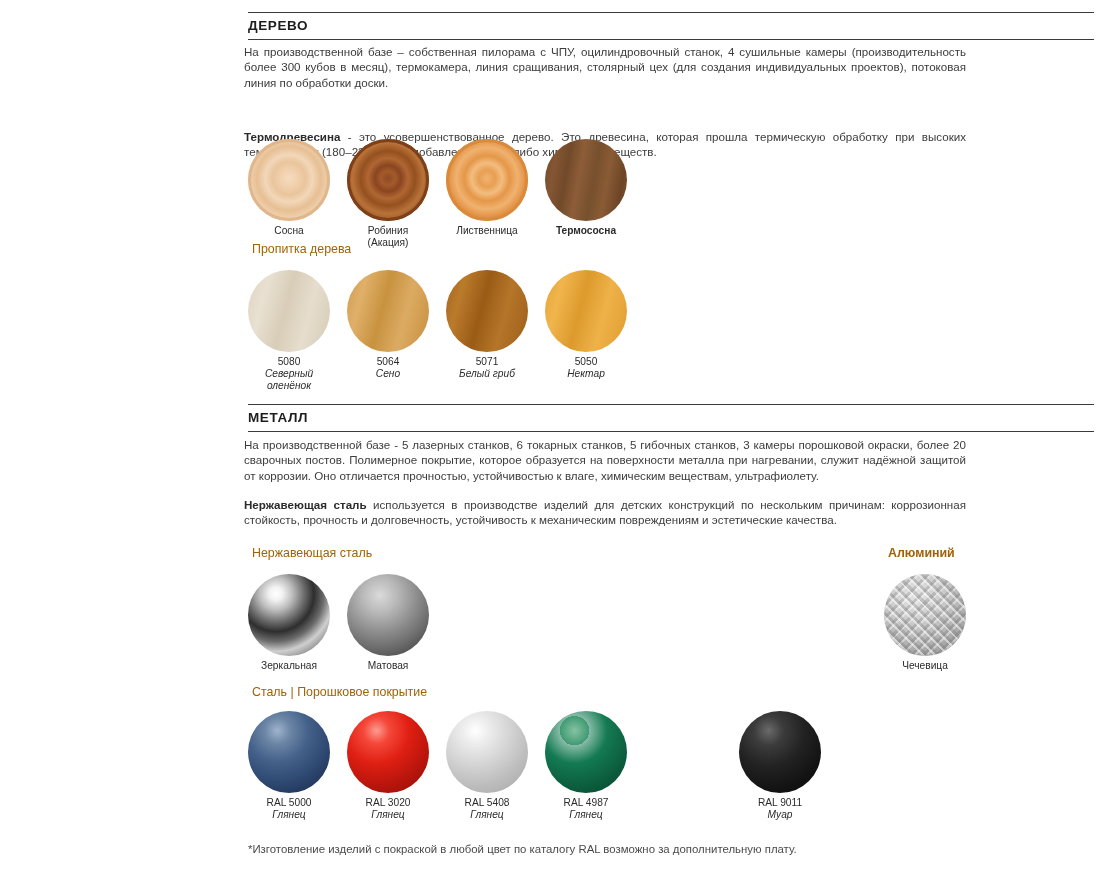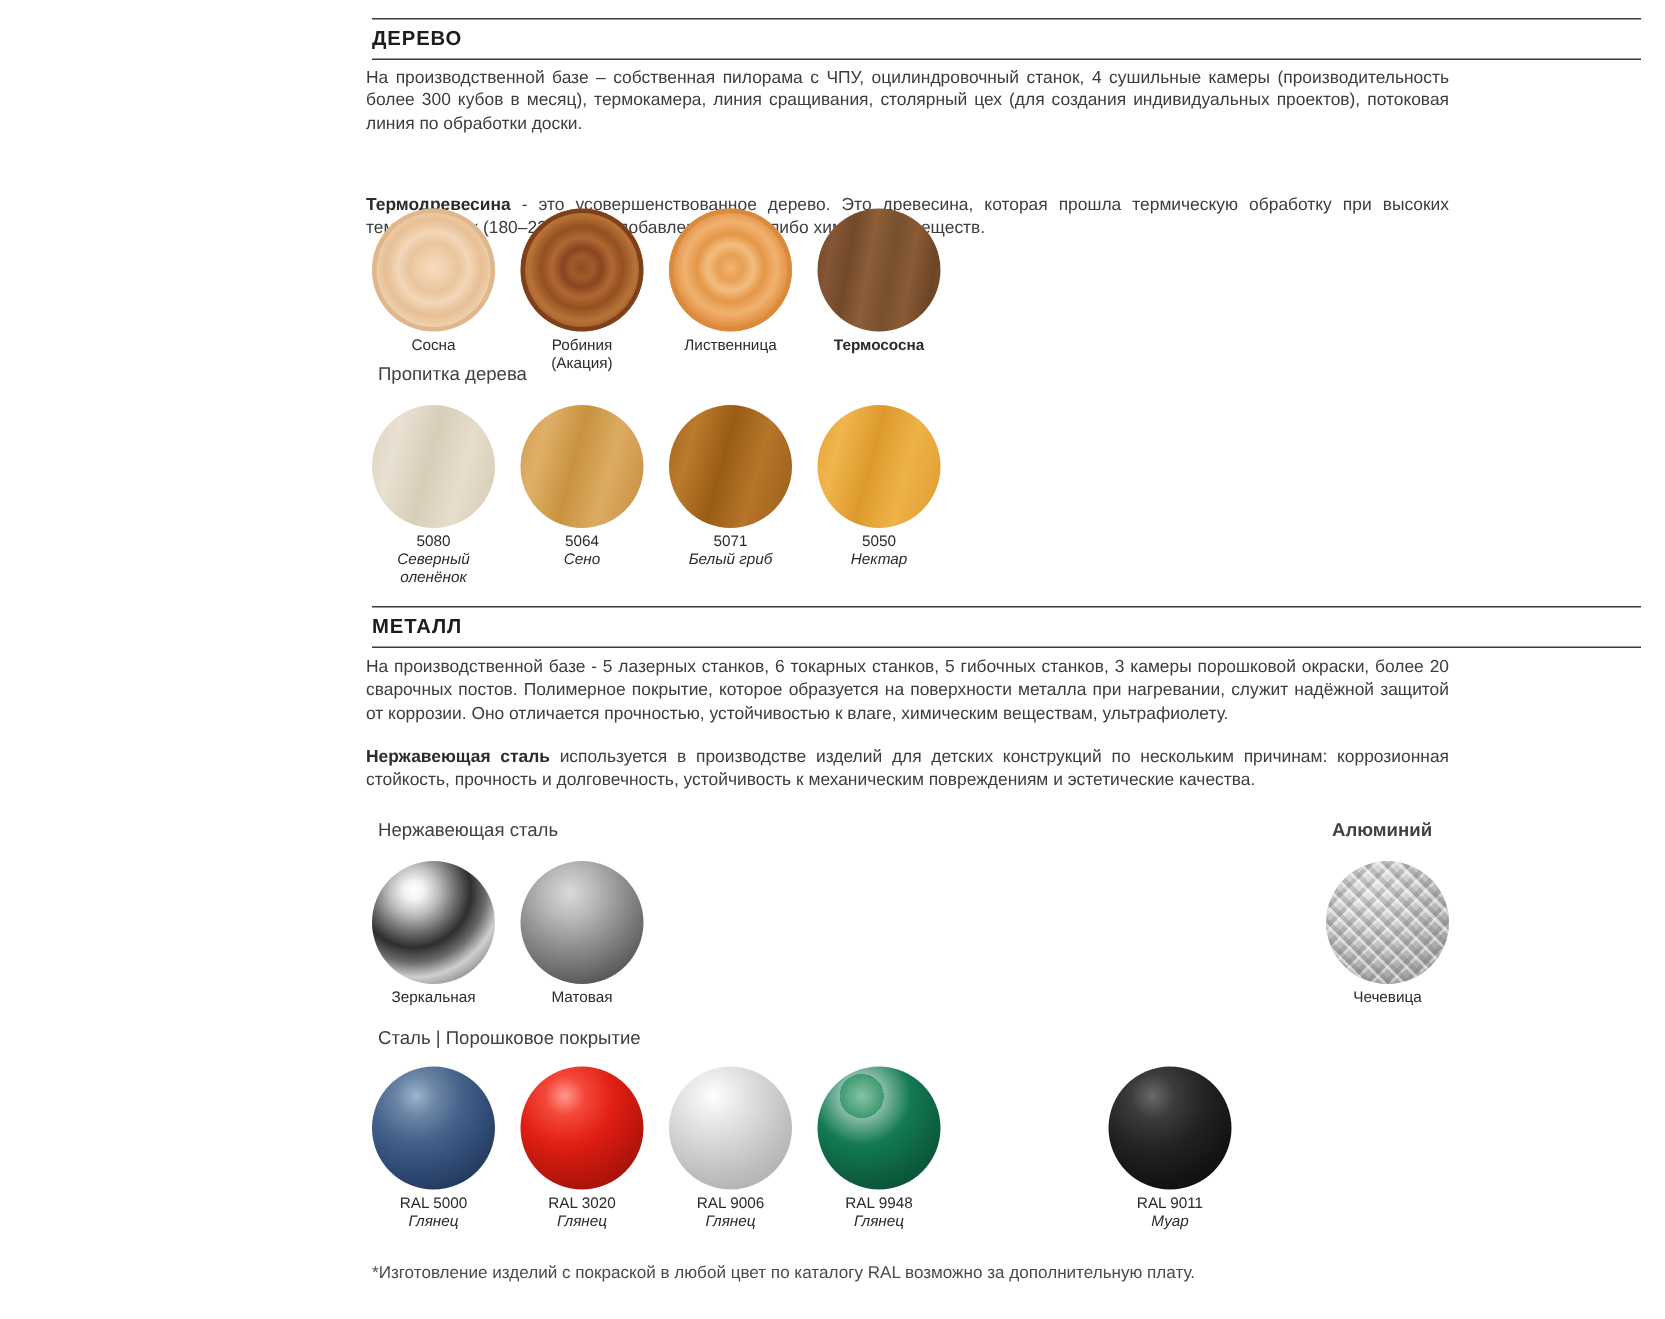--- a/index.html
+++ b/index.html
@@ -45,21 +45,21 @@
     line-height:15.4px;
     text-align:justify;
     color:#3c3c3c;
   }
   .para b{font-weight:bold;color:#2b2b2b;}
 
   
   .sublabel{
     position:absolute;
     font-size:12.4px;
-    color:#404040;
+    color:#a16207;
     text-align:center;
   }
 
   
   .swatch{
     position:absolute;
     width:82px;
     text-align:center;
   }
   .swatch .disc{
@@ -297,30 +297,30 @@
     <div class="cap">
       <span>RAL 3020</span>
       <span class="l2">Глянец</span>
     </div>
   </div>
   <div class="swatch" style="left:446px;top:711px;">
     <div class="discwrap spec">
         <div class="disc sph sph-9006"></div>
       </div>
     <div class="cap">
-      <span>RAL 9006</span>
+      <span>RAL 5408</span>
       <span class="l2">Глянец</span>
     </div>
   </div>
   <div class="swatch" style="left:545px;top:711px;">
     <div class="discwrap spec">
         <div class="disc sph sph-6029"></div>
       </div>
     <div class="cap">
-      <span>RAL 9948</span>
+      <span>RAL 4987</span>
       <span class="l2">Глянец</span>
     </div>
   </div>
   <div class="swatch" style="left:739px;top:711px;">
     <div class="discwrap spec">
         <div class="disc sph sph-9011"></div>
       </div>
     <div class="cap">
       <span>RAL 9011</span>
       <span class="l2">Муар</span>

